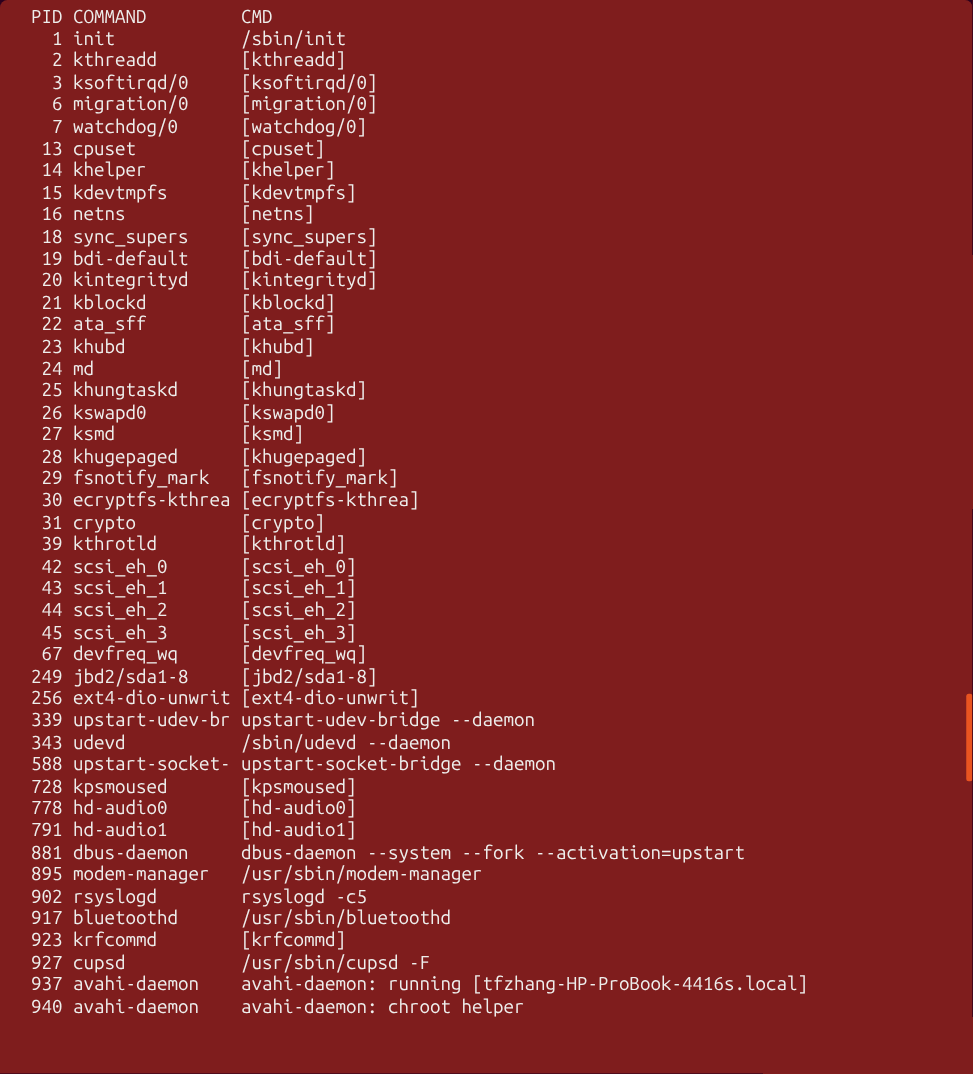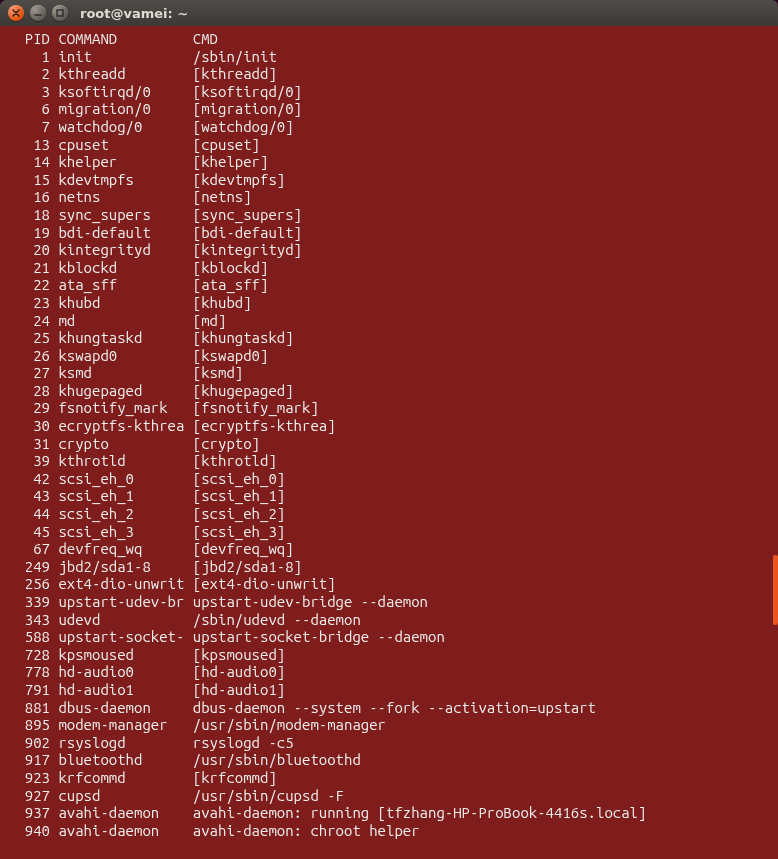--- a/index.html
+++ b/index.html
@@ -70,35 +70,17 @@
     width: 5px;
     background: #e95420;
     border-radius: 2px;
   }
 </style>
 </head>
 <body>
 
 <div class="window">
 
-  <div class="titlebar">
-    <span class="win-btn btn-close">
-      <svg viewBox="0 0 10 10">
-          <path d="M2 2 L8 8 M8 2 L2 8" stroke="#3a1f0a" stroke-width="1.6" stroke-linecap="round"></path>
-        </svg>
-    </span>
-    <span class="win-btn btn-minimize">
-      <svg viewBox="0 0 10 10">
-          <path d="M2 7 L8 7" stroke="#2b2b2b" stroke-width="1.6" stroke-linecap="round"></path>
-        </svg>
-    </span>
-    <span class="win-btn btn-maximize">
-      <svg viewBox="0 0 10 10">
-          <rect x="2" y="2" width="6" height="6" fill="none" stroke="#2b2b2b" stroke-width="1.4"></rect>
-        </svg>
-    </span>
-    <span class="title-text">root@vamei: ~</span>
-  </div>
 
   <div class="terminal" id="terminal"><div><span>  PID</span><span> COMMAND        </span><span> CMD</span></div><div><span>    1</span><span> init           </span><span> /sbin/init</span></div><div><span>    2</span><span> kthreadd       </span><span> [kthreadd]</span></div><div><span>    3</span><span> ksoftirqd/0    </span><span> [ksoftirqd/0]</span></div><div><span>    6</span><span> migration/0    </span><span> [migration/0]</span></div><div><span>    7</span><span> watchdog/0     </span><span> [watchdog/0]</span></div><div><span>   13</span><span> cpuset         </span><span> [cpuset]</span></div><div><span>   14</span><span> khelper        </span><span> [khelper]</span></div><div><span>   15</span><span> kdevtmpfs      </span><span> [kdevtmpfs]</span></div><div><span>   16</span><span> netns          </span><span> [netns]</span></div><div><span>   18</span><span> sync_supers    </span><span> [sync_supers]</span></div><div><span>   19</span><span> bdi-default    </span><span> [bdi-default]</span></div><div><span>   20</span><span> kintegrityd    </span><span> [kintegrityd]</span></div><div><span>   21</span><span> kblockd        </span><span> [kblockd]</span></div><div><span>   22</span><span> ata_sff        </span><span> [ata_sff]</span></div><div><span>   23</span><span> khubd          </span><span> [khubd]</span></div><div><span>   24</span><span> md             </span><span> [md]</span></div><div><span>   25</span><span> khungtaskd     </span><span> [khungtaskd]</span></div><div><span>   26</span><span> kswapd0        </span><span> [kswapd0]</span></div><div><span>   27</span><span> ksmd           </span><span> [ksmd]</span></div><div><span>   28</span><span> khugepaged     </span><span> [khugepaged]</span></div><div><span>   29</span><span> fsnotify_mark  </span><span> [fsnotify_mark]</span></div><div><span>   30</span><span> ecryptfs-kthrea</span><span> [ecryptfs-kthrea]</span></div><div><span>   31</span><span> crypto         </span><span> [crypto]</span></div><div><span>   39</span><span> kthrotld       </span><span> [kthrotld]</span></div><div><span>   42</span><span> scsi_eh_0      </span><span> [scsi_eh_0]</span></div><div><span>   43</span><span> scsi_eh_1      </span><span> [scsi_eh_1]</span></div><div><span>   44</span><span> scsi_eh_2      </span><span> [scsi_eh_2]</span></div><div><span>   45</span><span> scsi_eh_3      </span><span> [scsi_eh_3]</span></div><div><span>   67</span><span> devfreq_wq     </span><span> [devfreq_wq]</span></div><div><span>  249</span><span> jbd2/sda1-8    </span><span> [jbd2/sda1-8]</span></div><div><span>  256</span><span> ext4-dio-unwrit</span><span> [ext4-dio-unwrit]</span></div><div><span>  339</span><span> upstart-udev-br</span><span> upstart-udev-bridge --daemon</span></div><div><span>  343</span><span> udevd          </span><span> /sbin/udevd --daemon</span></div><div><span>  588</span><span> upstart-socket-</span><span> upstart-socket-bridge --daemon</span></div><div><span>  728</span><span> kpsmoused      </span><span> [kpsmoused]</span></div><div><span>  778</span><span> hd-audio0      </span><span> [hd-audio0]</span></div><div><span>  791</span><span> hd-audio1      </span><span> [hd-audio1]</span></div><div><span>  881</span><span> dbus-daemon    </span><span> dbus-daemon --system --fork --activation=upstart</span></div><div><span>  895</span><span> modem-manager  </span><span> /usr/sbin/modem-manager</span></div><div><span>  902</span><span> rsyslogd       </span><span> rsyslogd -c5</span></div><div><span>  917</span><span> bluetoothd     </span><span> /usr/sbin/bluetoothd</span></div><div><span>  923</span><span> krfcommd       </span><span> [krfcommd]</span></div><div><span>  927</span><span> cupsd          </span><span> /usr/sbin/cupsd -F</span></div><div><span>  937</span><span> avahi-daemon   </span><span> avahi-daemon: running [tfzhang-HP-ProBook-4416s.local]</span></div><div><span>  940</span><span> avahi-daemon   </span><span> avahi-daemon: chroot helper</span></div></div>
 
   <div class="scroll-indicator" style="top:555px;height:70px;"></div>
 </div>
 
 </body></html>

